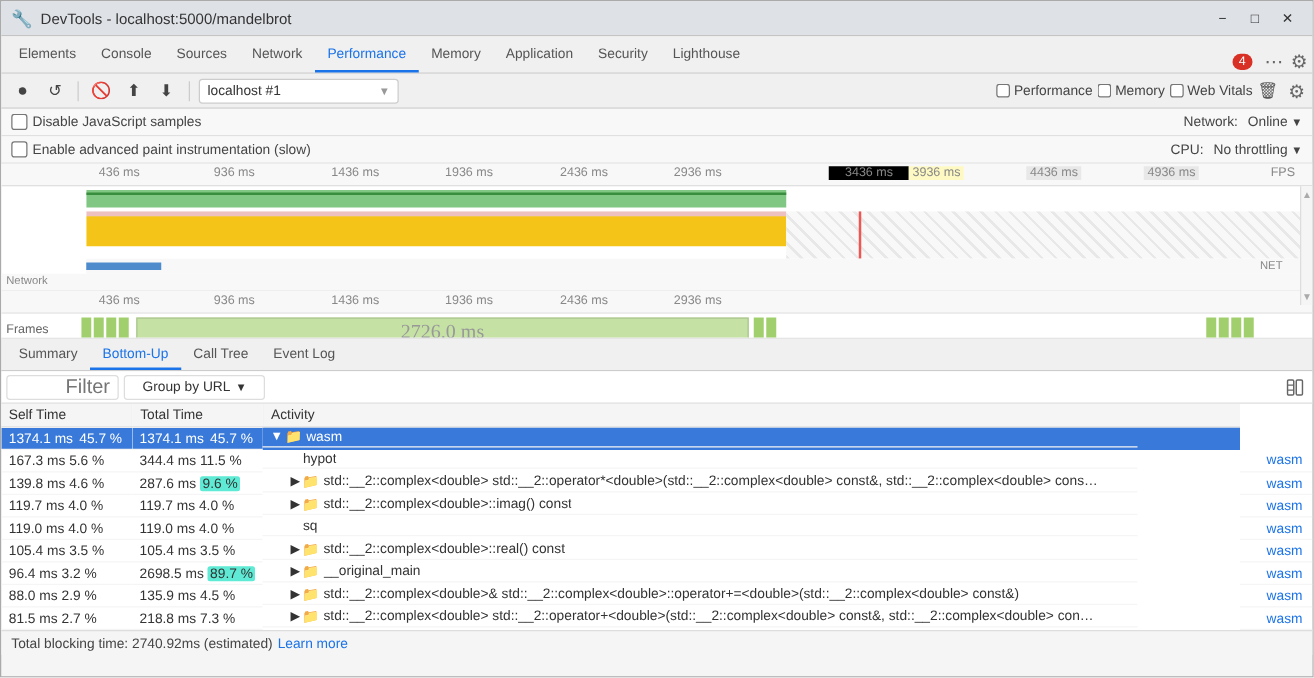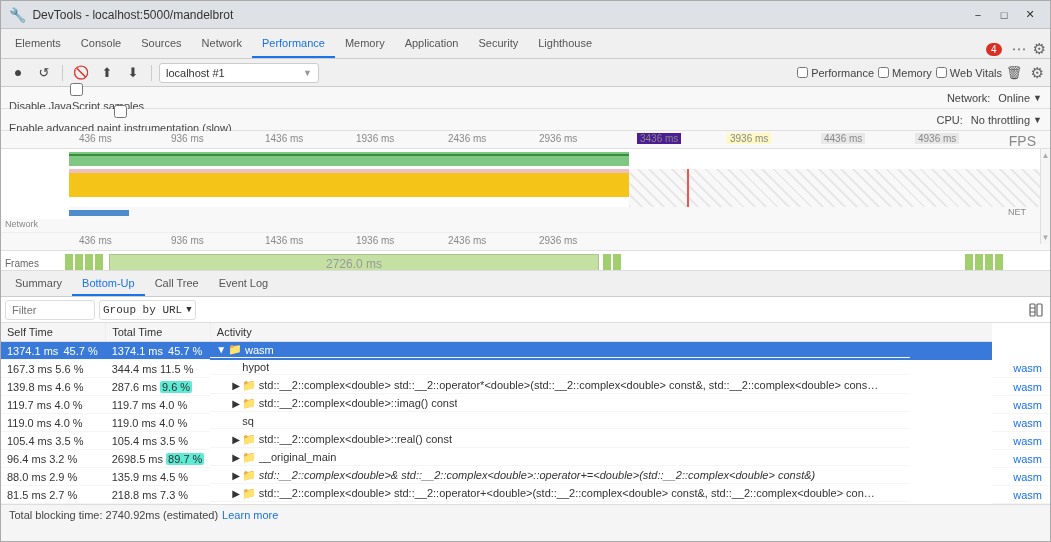--- a/index.html
+++ b/index.html
@@ -89,21 +89,21 @@
     }
     #perf-controls2 {
       background: #f8f8f8;
       border-bottom: 1px solid #e0e0e0;
       padding: 2px 8px;
       display: flex;
       align-items: center;
       justify-content: space-between;
       height: 22px;
     }
-    .perf-label { font-size: 11px; color: #444; display: flex; align-items: center; gap: 4px; flex-direction: column; }
+    .perf-label { font-size: 11px; color: #444; display: flex; align-items: center; gap: 4px; }
     .perf-right { display: flex; align-items: center; gap: 8px; font-size: 11px; color: #444; }
     .select-fake { display: flex; align-items: center; gap: 3px; cursor: pointer; }
 
     
     #timeline-container {
       background: white;
       border-bottom: 1px solid #ddd;
       height: 140px;
       position: relative;
       overflow: hidden;
@@ -190,36 +190,36 @@
       display: flex;
       align-items: center;
       height: 26px;
       padding: 0 4px;
       gap: 4px;
     }
     .filter-input {
       border: 1px solid #ddd;
       border-radius: 3px;
       padding: 1px 6px;
-      font-size: 11px;
+      font-size: 16px;
       height: 20px;
       width: 90px;
+      text-align: right;
     }
     .group-select {
       border: 1px solid #ddd;
       border-radius: 3px;
-      padding: 1px 3px;
+      padding: 1px 14px;
       font-size: 11px;
       height: 20px;
       background: white;
       cursor: pointer;
       display: flex;
       align-items: center;
       gap: 4px;
-      font-family: Liberation Mono, monospace;
     }
     .sidebar-toggle {
       margin-left: auto;
       width: 20px; height: 20px;
       display: flex; align-items: center; justify-content: center;
       cursor: pointer; font-size: 13px; color: #666;
     }
 
     
     #data-table {
@@ -411,25 +411,25 @@
 
   <div id="timeline-container" style="position:relative;">
 
     <div id="timeline-ruler" style="position:relative; padding-left:68px;">
       <span class="ruler-mark" style="left:78px;">436 ms</span>
       <span class="ruler-mark" style="left:170px;">936 ms</span>
       <span class="ruler-mark" style="left:264px;">1436 ms</span>
       <span class="ruler-mark" style="left:355px;">1936 ms</span>
       <span class="ruler-mark" style="left:447px;">2436 ms</span>
       <span class="ruler-mark" style="left:538px;">2936 ms</span>
-      <span class="ruler-mark-right" style="left:636px; background:#4c1d95; padding:0 3px;">3436 ms</span>
+      <span class="ruler-mark-right" style="left:662px; background:#000000; padding:0 13px;">3436 ms</span>
       <span class="ruler-mark-right" style="left:726px; background:#fef9c3; padding:0 3px;">3936 ms</span>
       <span class="ruler-mark-right" style="left:820px; background:#e8e8e8; padding:0 3px;">4436 ms</span>
       <span class="ruler-mark-right" style="left:914px; background:#e8e8e8; padding:0 3px;">4936 ms</span>
-      <span style="position:absolute; right:14px; top:2px; font-size:14px; color:#888;">FPS</span>
+      <span style="position:absolute; right:14px; top:2px; font-size:10px; color:#888;">FPS</span>
     </div>
 
     <div style="display:flex; position:relative; height:20px;">
       <div style="width:68px; font-size:9px; color:#888; padding-left:4px; padding-top:3px; flex-shrink:0;"></div>
       <div style="flex:1; position:relative; height:20px; overflow:hidden;">
         <div style="position:absolute; left:0; top:3px; width:560px; height:14px; background:#4caf50; opacity:0.7;"></div>
         <div style="position:absolute; left:0; top:5px; width:560px; height:2px; background:#388e3c;"></div>
       </div>
       <div style="width:10px; background:#f5f5f5; border-left:1px solid #e0e0e0;">
         <span style="font-size:8px; color:#999;">▲</span>
@@ -480,21 +480,21 @@
     <div id="frames-row">
       <div class="frames-label">Frames</div>
       <div class="frames-content">
 
         <div style="position:absolute; left:0; top:3px; width:8px; height:18px; background:#8bc34a; opacity:0.8;"></div>
         <div style="position:absolute; left:10px; top:3px; width:8px; height:18px; background:#8bc34a; opacity:0.8;"></div>
         <div style="position:absolute; left:20px; top:3px; width:8px; height:18px; background:#8bc34a; opacity:0.8;"></div>
         <div style="position:absolute; left:30px; top:3px; width:8px; height:18px; background:#8bc34a; opacity:0.8;"></div>
 
         <div style="position:absolute; left:44px; top:3px; width:490px; height:18px; background:#8bc34a; opacity:0.5; border:1px solid #5a8c22;">
-          <span style="position:absolute; left:50%; transform:translateX(-50%); top:2px; font-size:12px; color:#333;">2726.0 ms</span>
+          <span style="position:absolute; left:50%; transform:translateX(-50%); top:2px; font-size:16px; color:#333;font-family:Liberation Serif, serif;">2726.0 ms</span>
         </div>
 
         <div style="position:absolute; left:538px; top:3px; width:8px; height:18px; background:#8bc34a; opacity:0.8;"></div>
         <div style="position:absolute; left:548px; top:3px; width:8px; height:18px; background:#8bc34a; opacity:0.8;"></div>
         <div style="position:absolute; left:900px; top:3px; width:8px; height:18px; background:#8bc34a; opacity:0.8;"></div>
         <div style="position:absolute; left:910px; top:3px; width:8px; height:18px; background:#8bc34a; opacity:0.8;"></div>
         <div style="position:absolute; left:920px; top:3px; width:8px; height:18px; background:#8bc34a; opacity:0.8;"></div>
         <div style="position:absolute; left:930px; top:3px; width:8px; height:18px; background:#8bc34a; opacity:0.8;"></div>
       </div>
     </div>
@@ -620,21 +620,21 @@
             </td>
             <td style="text-align: right; color: rgb(26, 115, 232); cursor: pointer; font-size: 11px; padding-right: 8px; min-width: 50px;">wasm</td>
           </tr>
           <tr>
             <td class="td-self"><span>88.0 ms </span><span>2.9 %</span></td>
             <td class="td-total"><span>135.9 ms </span><span>4.5 %</span></td>
             <td class="td-activity" style="display: flex; align-items: center; max-width: 700px;">
               <span style="display: inline-block; width: 16px;"></span>
               <span class="expand-arrow">▶</span>
               <span class="folder-icon" style="color: rgb(139, 105, 20);">📁</span>
-              <span style="overflow: hidden; text-overflow: ellipsis; white-space: nowrap; max-width: 620px; display: inline-block; font-style: italic;">std::__2::complex&lt;double&gt;&amp; std::__2::complex&lt;double&gt;::operator+=&lt;double&gt;(std::__2::complex&lt;double&gt; const&amp;)</span>
+              <span style="overflow: hidden; text-overflow: ellipsis; white-space: nowrap; max-width: 620px; display: inline-block;">std::__2::complex&lt;double&gt;&amp; std::__2::complex&lt;double&gt;::operator+=&lt;double&gt;(std::__2::complex&lt;double&gt; const&amp;)</span>
             </td>
             <td style="text-align: right; color: rgb(26, 115, 232); cursor: pointer; font-size: 11px; padding-right: 8px; min-width: 50px;">wasm</td>
           </tr>
           <tr>
             <td class="td-self"><span>81.5 ms </span><span>2.7 %</span></td>
             <td class="td-total"><span>218.8 ms </span><span>7.3 %</span></td>
             <td class="td-activity" style="display: flex; align-items: center; max-width: 700px;">
               <span style="display: inline-block; width: 16px;"></span>
               <span class="expand-arrow">▶</span>
               <span class="folder-icon" style="color: rgb(139, 105, 20);">📁</span>

